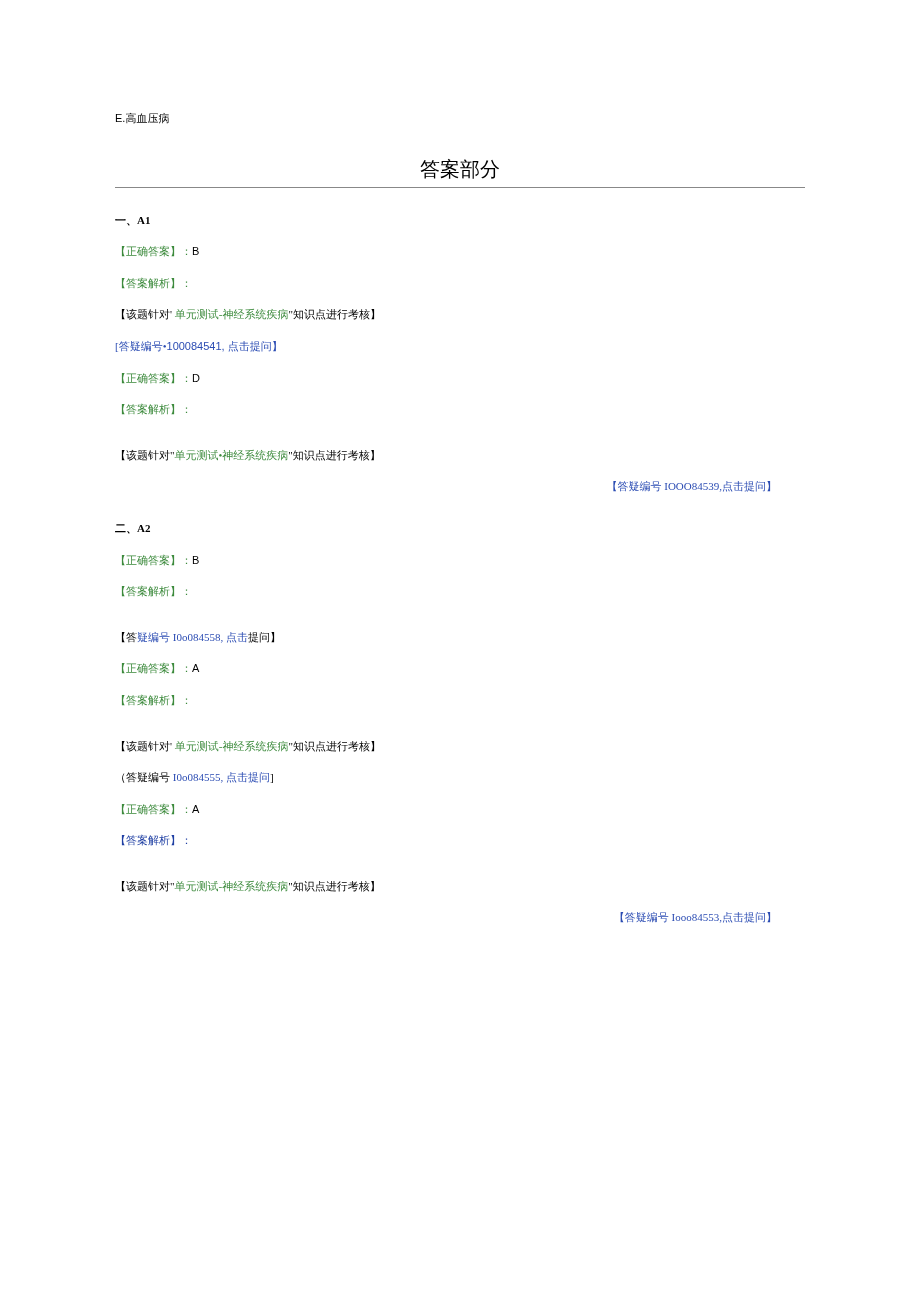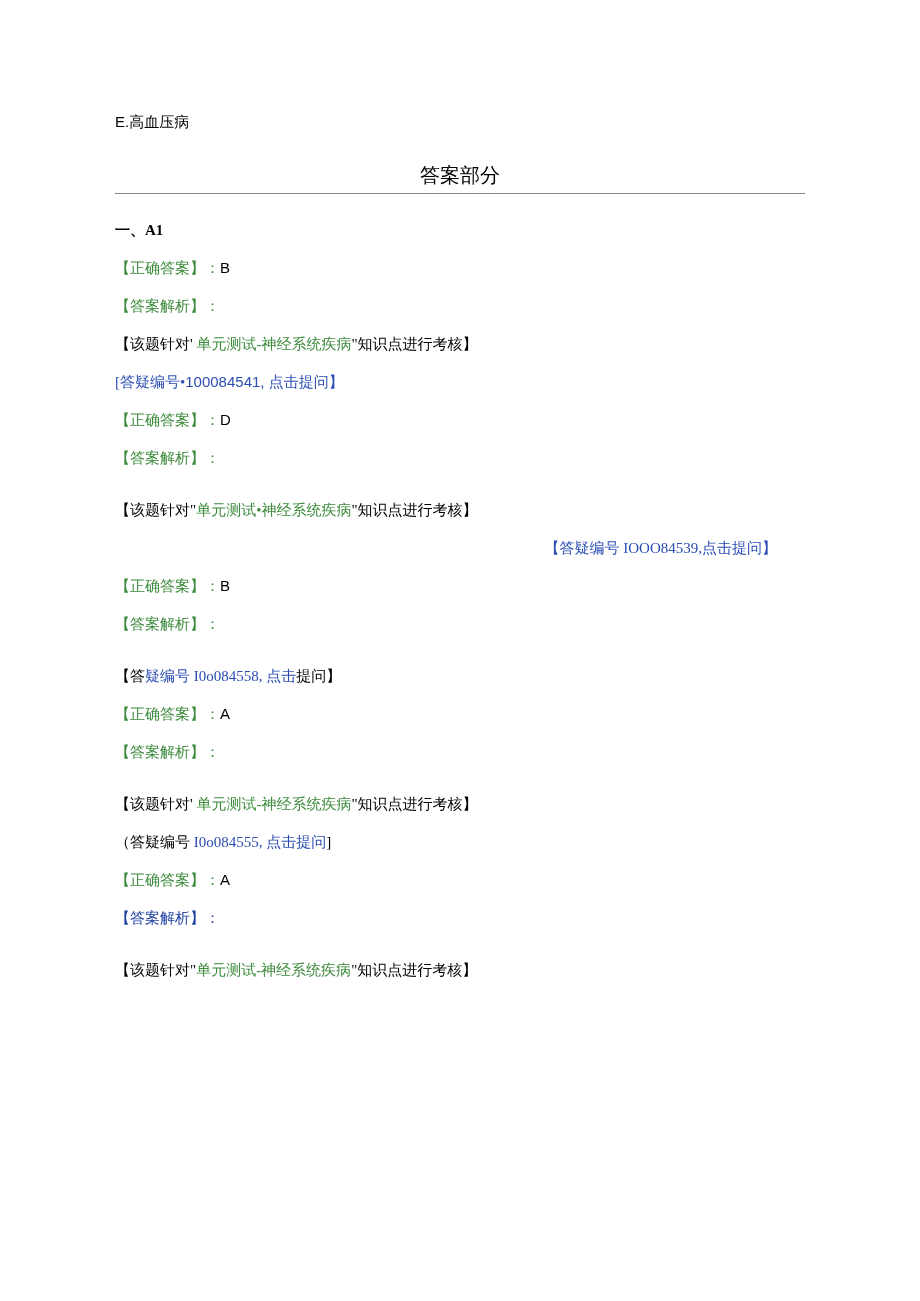--- a/index.html
+++ b/index.html
@@ -7,21 +7,21 @@
       padding: 0;
       font-family: "SimSun", "宋体", serif;
       background: #fff;
       width: 920px;
     }
     .page {
       padding: 110px 115px 60px 115px;
     }
     .line {
       margin: 0 0 14px 0;
-      font-size: 15px;
+      font-size: 11px;
       line-height: 1.6;
     }
     .sans {
       font-family: Arial, "Helvetica Neue", sans-serif;
     }
     .black { color: #000; }
     .green { color: #3c8a3c; }
     .blue { color: #2b4cb3; }
     .blue2 { color: #1f3fa3; }
     .answers-header {
@@ -75,20 +75,21 @@
   </p>
   <p class="line green">【答案解析】：</p>
 
   <div class="gap"></div>
 
   <p class="line">
     <span class="black">【该题针对"</span><span class="green">单元测试•神经系统疾病</span><span class="black">"知识点进行考核】</span>
   </p>
   <p class="line blue right-align">【答疑编号 IOOO84539,点击提问】</p>
 
+  <p class="line black section-label">二、A2</p>
 
   <p class="line">
     <span class="green">【正确答案】：</span><span class="black sans">B</span>
   </p>
   <p class="line green">【答案解析】：</p>
 
   <div class="gap"></div>
 
   <p class="line">
     <span class="black">【答</span><span class="blue">疑编号 I0o084558, 点击</span><span class="black">提问】</span>
@@ -111,14 +112,15 @@
   <p class="line">
     <span class="green">【正确答案】：</span><span class="black sans">A</span>
   </p>
   <p class="line blue2">【答案解析】：</p>
 
   <div class="gap"></div>
 
   <p class="line">
     <span class="black">【该题针对"</span><span class="green">单元测试-神经系统疾病</span><span class="black">"知识点进行考核】</span>
   </p>
+  <p class="line blue right-align">【答疑编号 Iooo84553,点击提问】</p>
 
 </div>
 
 </body></html>

